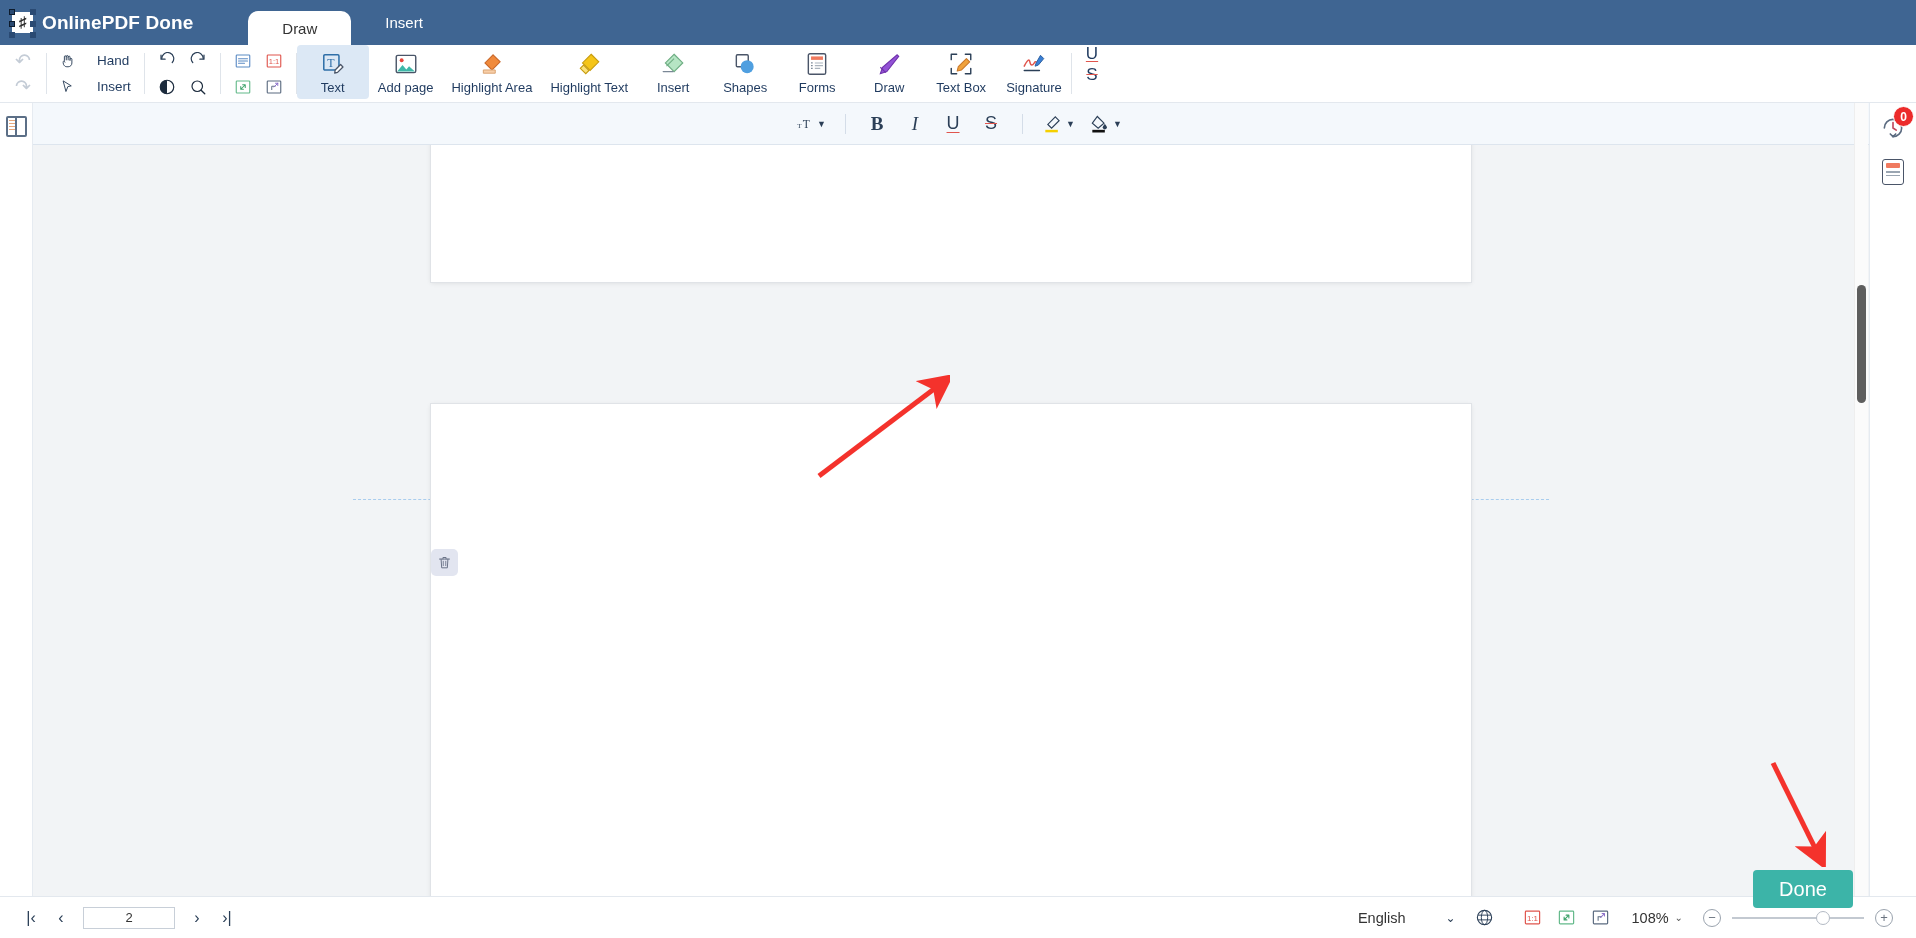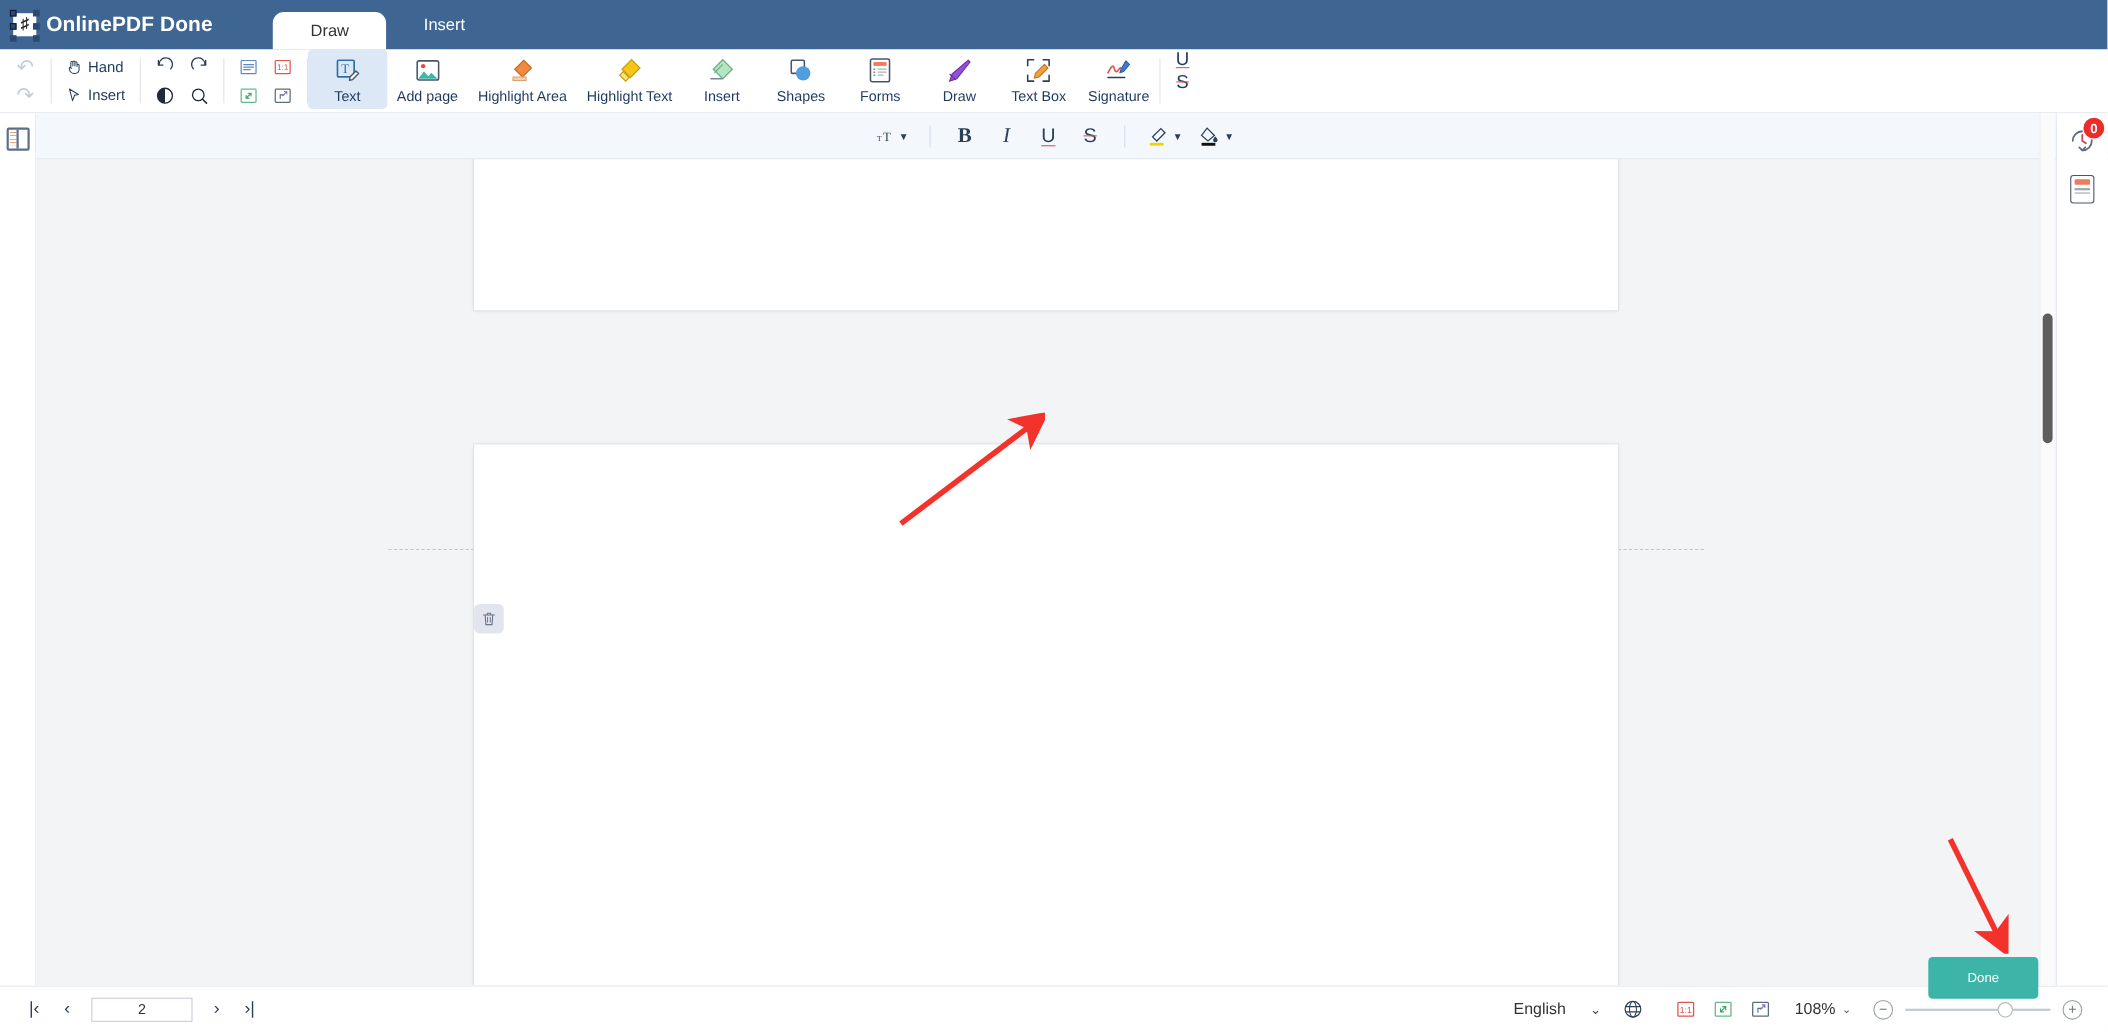--- a/index.html
+++ b/index.html
@@ -60,21 +60,21 @@
     position: absolute; top: 45px; left: 0; width: 1916px; height: 58px;
     background: #ffffff; display: flex; align-items: stretch;
     border-bottom: 1px solid #e3e8ee;
   }
   .rib-group { display: flex; align-items: center; padding: 0 10px; }
   .rib-div { width: 1px; background: #dfe4ea; margin: 8px 0; }
 
   .stack2 { display: flex; flex-direction: column; justify-content: center; gap: 2px; }
   .stack-row { display: flex; align-items: center; gap: 7px; height: 24px; }
   .mini-btn {
-    display: flex; align-items: center; gap: 5px;
+    display: flex; align-items: center; gap: 22px;
     font-size: 13.5px; color: #1f3a5f; cursor: pointer;
     padding: 1px 3px; white-space: nowrap;
   }
   .icon-sq {
     width: 24px; height: 24px; display: flex; align-items: center;
     justify-content: center; cursor: pointer;
   }
   .arrowbtn { font-size: 19px; color: #c4ccd6; width: 26px; text-align: center; cursor: pointer; }
 
   .tool {
@@ -164,21 +164,21 @@
     font-size: 15px; padding: 7px 19px; cursor: pointer; white-space: nowrap;
   }
 
   
   .arrow-svg { position: absolute; pointer-events: none; z-index: 20; }
 
   
   .done-btn {
     position: absolute; right: 63px; bottom: 30px;
     width: 100px; height: 38px; background: #3cb4a8; color: #ffffff;
-    border: none; border-radius: 4px; font-size: 12px; cursor: pointer;
+    border: none; border-radius: 4px; font-size: 20px; cursor: pointer;
     font-family: "Liberation Sans", sans-serif; z-index: 15;
   }
 
   
   .vscroll {
     position: absolute; right: 48px; top: 103px; bottom: 42px;
     width: 14px; background: #fbfbfb; border-left: 1px solid #eeeeee; z-index: 10;
   }
   .vthumb { position: absolute; top: 182px; left: 2px; width: 9px; height: 118px;
             background: #5e5e5e; border-radius: 5px; cursor: pointer; }
@@ -190,21 +190,21 @@
     display: flex; align-items: center;
   }
   .pager { display: flex; align-items: center; gap: 14px; padding-left: 23px; }
   .pg-ic { font-size: 16px; color: #2b3f57; cursor: pointer; width: 16px; text-align: center;
            font-family: "Liberation Sans", sans-serif; }
   .pg-input {
     width: 92px; height: 22px; border: 1px solid #c8cfd8; background: #fff;
     text-align: center; font-size: 13px; color: #333; font-family: "Liberation Sans", sans-serif;
   }
   .status-right { margin-left: auto; display: flex; align-items: center; gap: 0; padding-right: 23px; }
-  .lang-label { font-size: 14.5px; color: #333; margin-right: 10px; }
+  .lang-label { font-size: 14.5px; color: #333; margin-right: 28px; }
   .st-ic { display: flex; align-items: center; justify-content: center;
            width: 34px; height: 26px; cursor: pointer; color: #2b3f57; font-size: 15px; }
   .zoom-label { font-size: 14.5px; color: #333; margin: 0 4px 0 14px; cursor: pointer; }
   .zoom-slider { position: relative; width: 132px; height: 16px; margin: 0 11px; cursor: pointer; }
   .zoom-track { position: absolute; top: 7px; left: 0; width: 132px; height: 2px; background: #c3c9d1; }
   .zoom-knob { position: absolute; top: 1px; left: 84px; width: 14px; height: 14px;
                border-radius: 50%; background: #ffffff; border: 1.5px solid #b3bac4; }
   .circ-ic { width: 18px; height: 18px; border: 1.5px solid #9aa3ae; border-radius: 50%;
              display: flex; align-items: center; justify-content: center;
              font-size: 13px; color: #6b7480; cursor: pointer; line-height: 1; }

